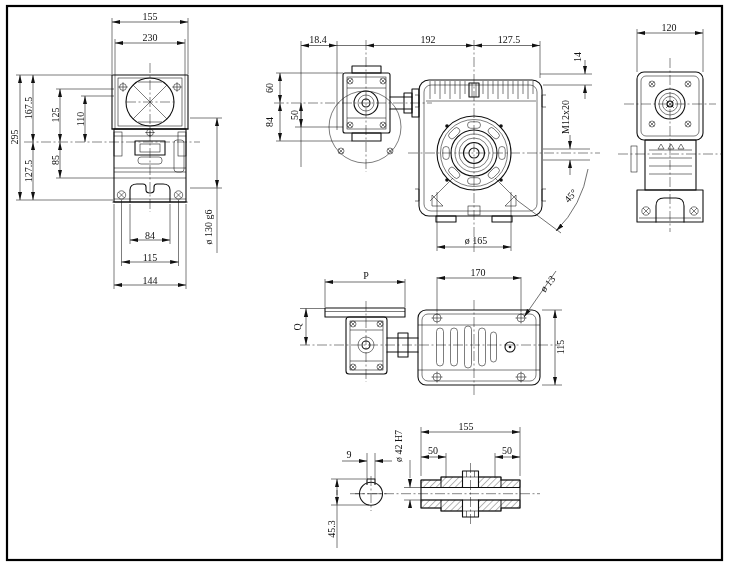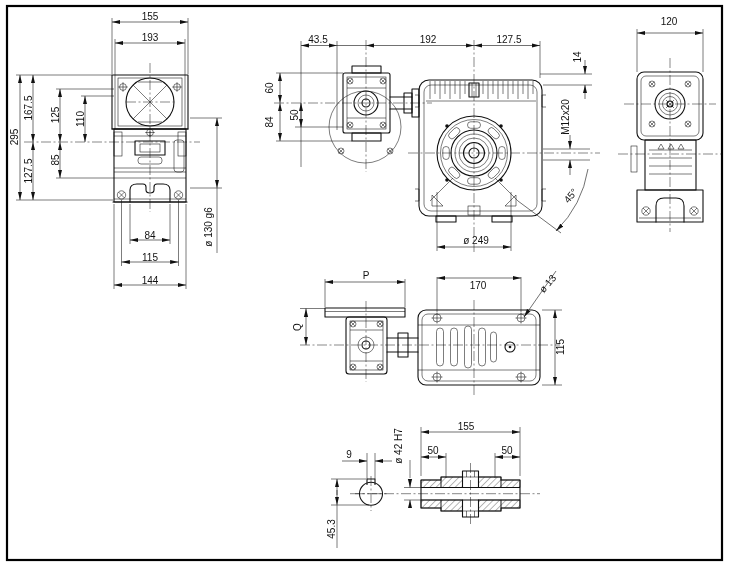--- a/index.html
+++ b/index.html
@@ -1,17 +1,17 @@
 <!DOCTYPE html>
 <html><head>
 <meta charset="utf-8">
 <style>
   html,body{margin:0;padding:0;background:#ffffff;}
   .stage{position:relative;width:729px;height:567px;background:#ffffff;
-         font-family:Liberation Sans, sans-serif;overflow:hidden;}
+         font-family:Liberation Serif, serif;overflow:hidden;}
   .stage svg{position:absolute;left:0;top:0;}
   .lbl{position:absolute;transform:translate(-50%,-50%);font-size:10px;color:#111;
        white-space:nowrap;line-height:1;}
   .v{transform:translate(-50%,-50%) rotate(-90deg);}
   .d45{transform:translate(-50%,-50%) rotate(-50deg);}
   
   .ol{fill:none;stroke:#111;stroke-width:1.1;stroke-linejoin:round;stroke-linecap:round;}
   .tn{fill:none;stroke:#111;stroke-width:0.55;}
   .dm{fill:none;stroke:#111;stroke-width:0.6;}
   .cl{fill:none;stroke:#111;stroke-width:0.5;stroke-dasharray:10 2.5 2 2.5;}
@@ -313,47 +313,47 @@
     <line x1="337" y1="505" x2="337" y2="548" class="tn"></line>
     <line x1="421" y1="432" x2="520" y2="432" class="dm" marker-start="url(#as)" marker-end="url(#ae)"></line>
     <line x1="421" y1="457" x2="446" y2="457" class="dm" marker-start="url(#as)" marker-end="url(#ae)"></line>
     <line x1="495" y1="457" x2="520" y2="457" class="dm" marker-start="url(#as)" marker-end="url(#ae)"></line>
     <line x1="410" y1="480" x2="410" y2="487.5" class="dm" marker-end="url(#ae)"></line>
     <line x1="410" y1="507.5" x2="410" y2="500" class="dm" marker-end="url(#ae)"></line>
   </g>
 </svg>
 
   <span class="lbl" style="left:150px;top:17px">155</span>
-  <span class="lbl" style="left:150px;top:38px">193</span>
+  <span class="lbl" style="left:150px;top:38px">230</span>
   <span class="lbl v" style="left:15px;top:137px">295</span>
   <span class="lbl v" style="left:29px;top:108px">167.5</span>
   <span class="lbl v" style="left:56px;top:115px">125</span>
   <span class="lbl v" style="left:81px;top:119px">110</span>
   <span class="lbl v" style="left:29px;top:171px">127.5</span>
   <span class="lbl v" style="left:56px;top:160px">85</span>
   <span class="lbl" style="left:150px;top:236px">84</span>
   <span class="lbl" style="left:150px;top:258px">115</span>
   <span class="lbl" style="left:150px;top:281px">144</span>
   <span class="lbl v" style="left:209px;top:227px">ø 130 g6</span>
 
-  <span class="lbl" style="left:318px;top:40px">43.5</span>
+  <span class="lbl" style="left:318px;top:40px">18.4</span>
   <span class="lbl" style="left:428px;top:40px">192</span>
   <span class="lbl" style="left:509px;top:40px">127.5</span>
   <span class="lbl v" style="left:270px;top:88px">60</span>
   <span class="lbl v" style="left:295px;top:115px">50</span>
   <span class="lbl v" style="left:270px;top:122px">84</span>
   <span class="lbl v" style="left:578px;top:57px">14</span>
   <span class="lbl v" style="left:566px;top:117px">M12x20</span>
   <span class="lbl d45" style="left:571px;top:196px">45°</span>
-  <span class="lbl" style="left:476px;top:241px">ø 249</span>
-
-  <span class="lbl" style="left:669px;top:22px">120</span>
+  <span class="lbl" style="left:476px;top:241px">ø 165</span>
+
+  <span class="lbl" style="left:669px;top:28px">120</span>
 
   <span class="lbl" style="left:366px;top:276px">P</span>
-  <span class="lbl" style="left:478px;top:286px">170</span>
+  <span class="lbl" style="left:478px;top:273px">170</span>
   <span class="lbl d45" style="left:548px;top:284px">ø 13</span>
   <span class="lbl v" style="left:298px;top:327px">Q</span>
   <span class="lbl v" style="left:561px;top:347px">115</span>
 
   <span class="lbl" style="left:349px;top:455px">9</span>
   <span class="lbl v" style="left:399px;top:446px">ø 42 H7</span>
   <span class="lbl" style="left:466px;top:427px">155</span>
   <span class="lbl" style="left:433px;top:451px">50</span>
   <span class="lbl" style="left:507px;top:451px">50</span>
   <span class="lbl v" style="left:332px;top:529px">45.3</span>

